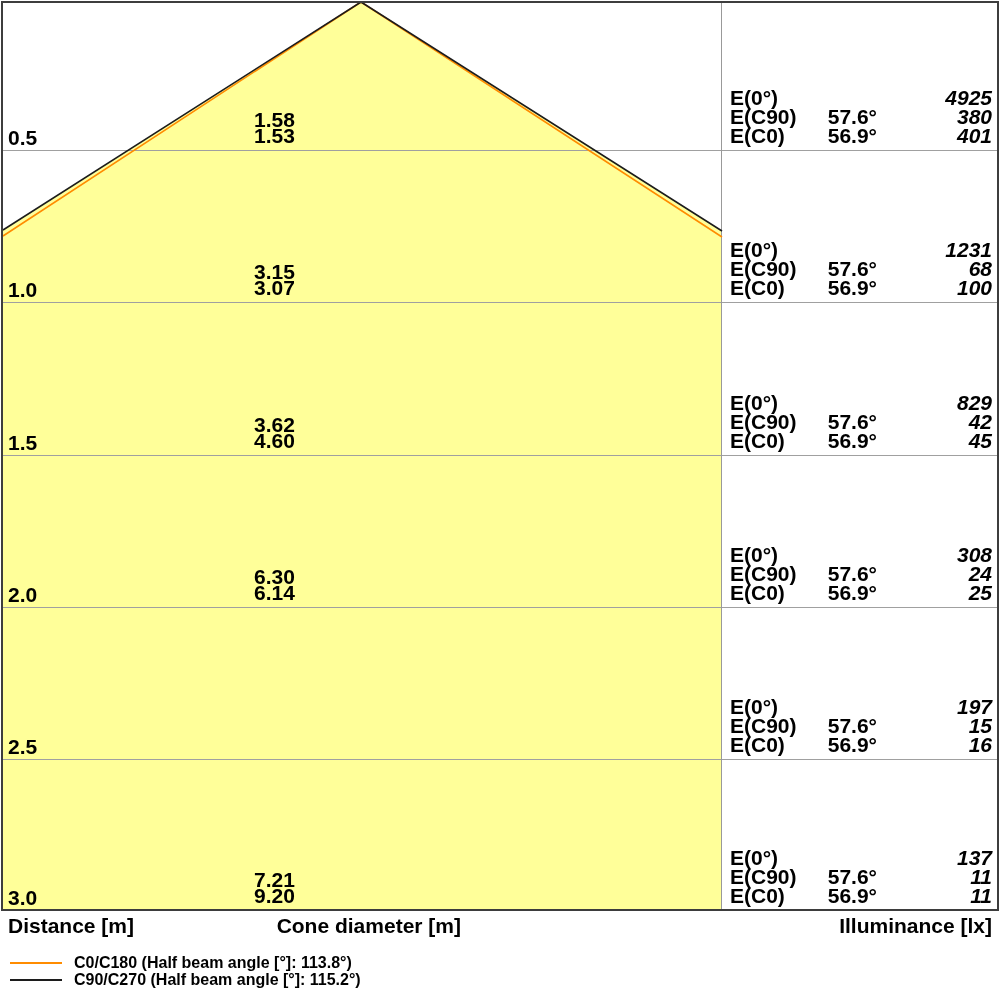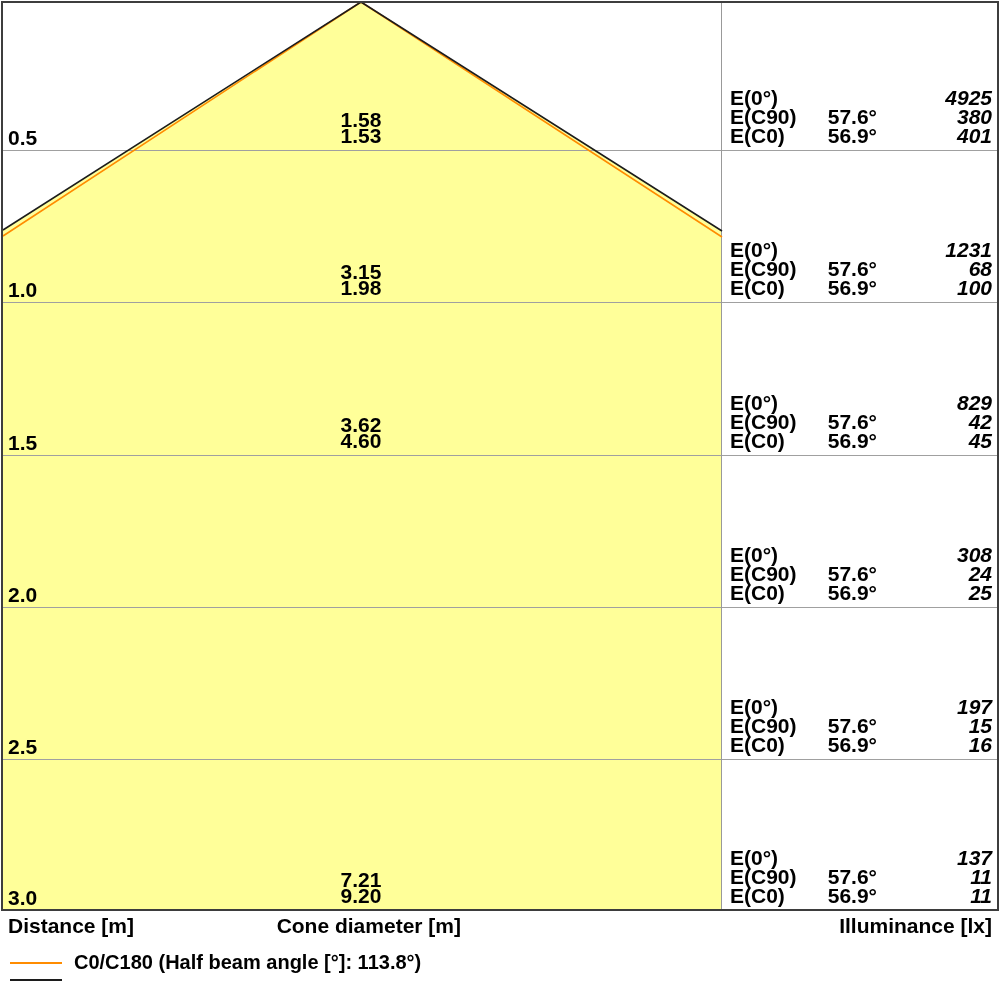--- a/index.html
+++ b/index.html
@@ -12,40 +12,40 @@
     font-weight: bold;
     color: #000000;
     overflow: hidden;
   }
   #cone-svg { position: absolute; left: 0; top: 0; }
 
   .txt { position: absolute; font-size: 21px; line-height: 16px; white-space: nowrap; }
 
   .distance-label { left: 8px; }
 
-  .cone-values { left: 261px; width: 200px; text-align: center; }
+  .cone-values { left: 254px; width: 200px; text-align: left; }
   .cone-values div { line-height: 16px; }
 
   .etable { left: 730px; width: 262px; }
   .etable .erow { display: flex; height: 19px; align-items: center; }
   .etable .elabel { width: 95px; text-align: left; }
   .etable .eangle { width: 52px; text-align: right; }
   .etable .evalue { flex: 1; text-align: right; font-style: italic; }
 
   .axis-row { top: 918px; }
   .axis-distance { left: 8px; }
   .axis-cone { left: 261px; width: 200px; text-align: right; }
   .axis-illuminance { right: 8px; text-align: center; }
 
   .legend { position: absolute; left: 10px; }
   .legend-row { display: flex; align-items: center; height: 17px; }
   .legend-swatch { width: 52px; height: 0; border-top-width: 2px; border-top-style: solid; margin-right: 12px; }
   .legend-swatch.c0 { border-top-color: #FF8C00; }
   .legend-swatch.c90 { border-top-color: #1C1C1C; }
-  .legend-label { font-size: 20px; }
+  .legend-label { font-size: 16px; }
 </style>
 </head>
 <body>
 
 <div id="stage">
 
   <svg id="cone-svg" width="1000" height="1000" viewBox="0 0 1000 1000">
 
     <polygon points="361,2 722,231 722,909 3,909 3,230" fill="#FFFF99"></polygon>
 
@@ -85,21 +85,21 @@
     <div class="erow">
       <span class="elabel">E(C0)</span>
       <span class="eangle">56.9°</span>
       <span class="evalue">401</span>
     </div>
   </div>
 
   <div class="txt distance-label" style="top:282px">1.0</div>
   <div class="txt cone-values" style="top:264px">
     <div>3.15</div>
-    <div>1.98</div>
+    <div>3.07</div>
   </div>
   <div class="txt etable" style="top:240px">
     <div class="erow">
       <span class="elabel">E(0°)</span>
       <span class="eangle"></span>
       <span class="evalue">1231</span>
     </div>
     <div class="erow">
       <span class="elabel">E(C90)</span>
       <span class="eangle">57.6°</span>
@@ -129,20 +129,24 @@
       <span class="evalue">42</span>
     </div>
     <div class="erow">
       <span class="elabel">E(C0)</span>
       <span class="eangle">56.9°</span>
       <span class="evalue">45</span>
     </div>
   </div>
 
   <div class="txt distance-label" style="top:587px">2.0</div>
+  <div class="txt cone-values" style="top:569px">
+    <div>6.30</div>
+    <div>6.14</div>
+  </div>
   <div class="txt etable" style="top:545px">
     <div class="erow">
       <span class="elabel">E(0°)</span>
       <span class="eangle"></span>
       <span class="evalue">308</span>
     </div>
     <div class="erow">
       <span class="elabel">E(C90)</span>
       <span class="eangle">57.6°</span>
       <span class="evalue">24</span>
@@ -200,16 +204,17 @@
   <div class="txt axis-row axis-cone">Cone diameter [m]</div>
   <div class="txt axis-row axis-illuminance">Illuminance [lx]</div>
 
   <div class="legend" style="top:954px">
     <div class="legend-row">
       <span class="legend-swatch c0"></span>
       <span class="legend-label">C0/C180 (Half beam angle [°]: 113.8°)</span>
     </div>
     <div class="legend-row">
       <span class="legend-swatch c90"></span>
+      <span class="legend-label">C90/C270 (Half beam angle [°]: 115.2°)</span>
     </div>
   </div>
 
 </div>
 
 </body></html>

